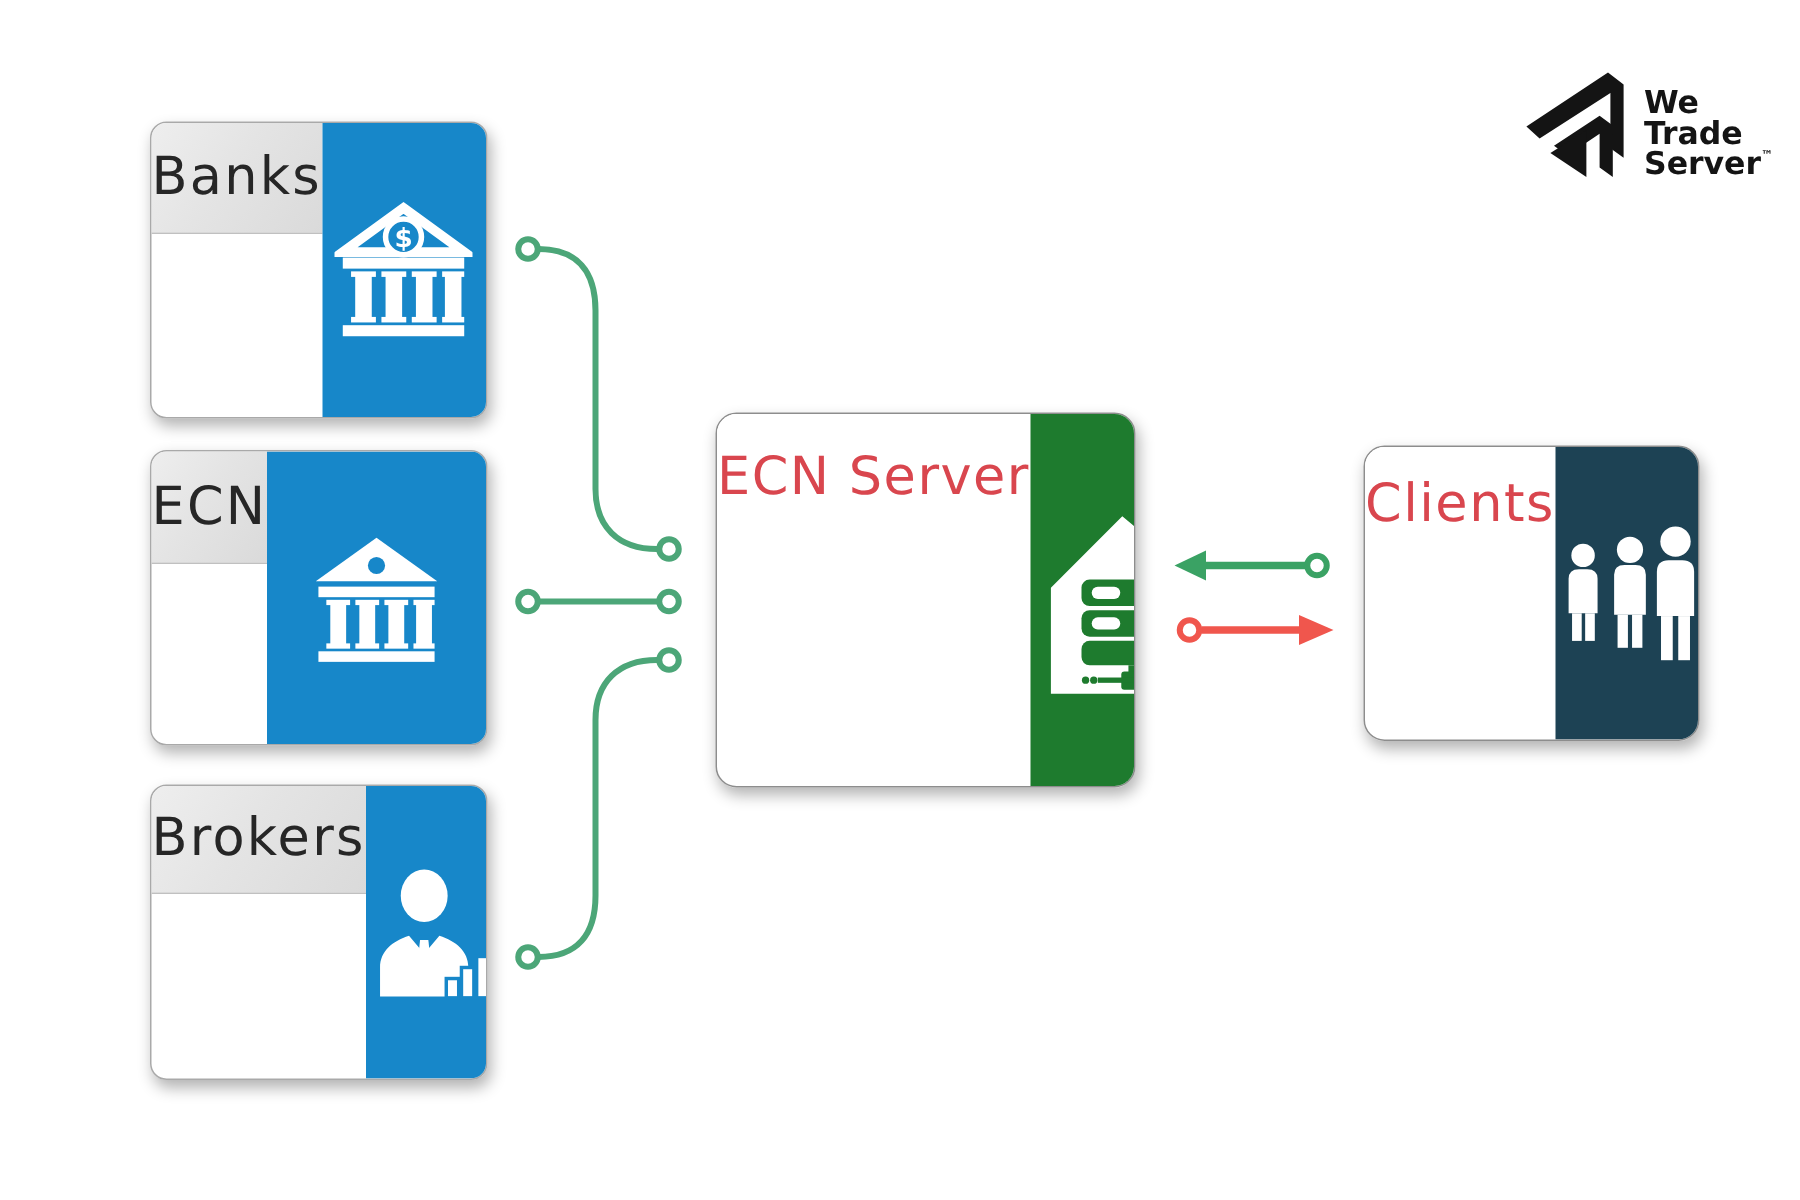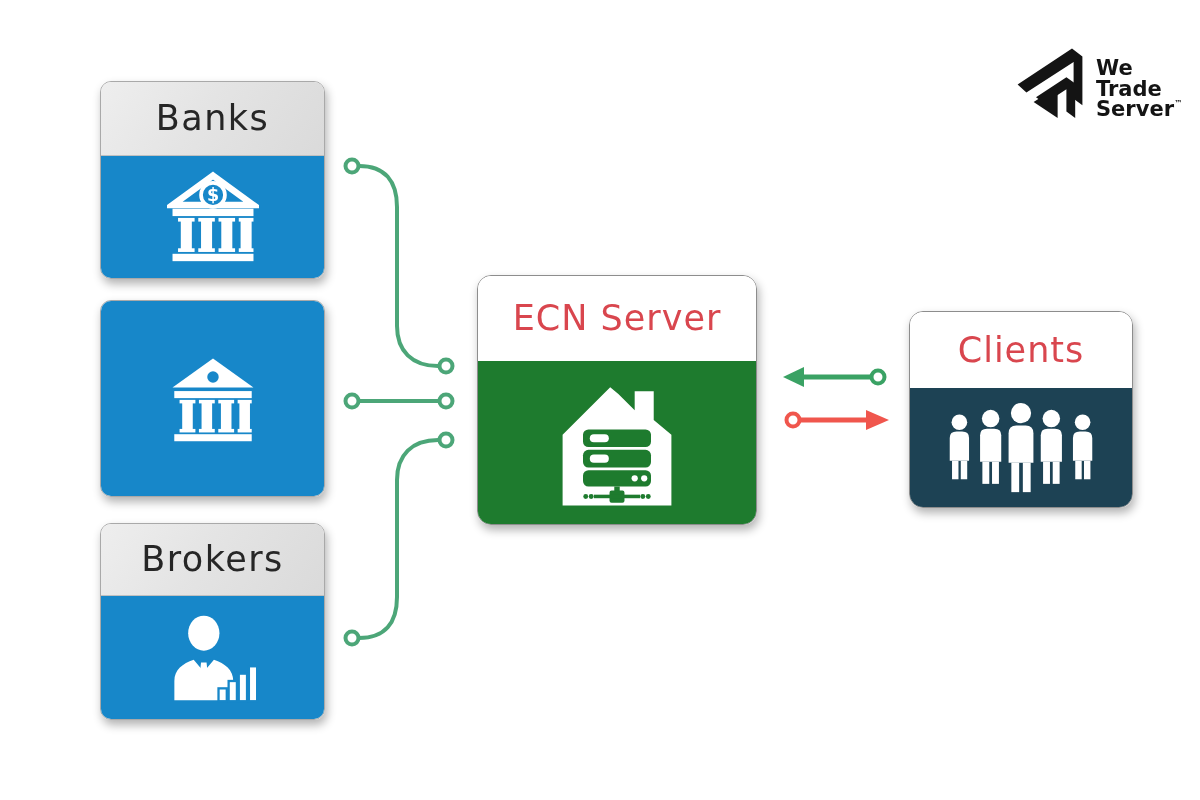--- a/index.html
+++ b/index.html
@@ -14,21 +14,21 @@
   .arrow-green-head{fill:var(--c-arrow-green,#3aa264);}
   .arrow-green-dot{fill:#ffffff;stroke:var(--c-arrow-green,#3aa264);stroke-width:4;}
   .arrow-red-line{stroke:var(--c-arrow-red,#f0564d);stroke-width:5;}
   .arrow-red-head{fill:var(--c-arrow-red,#f0564d);}
   .arrow-red-dot{fill:#ffffff;stroke:var(--c-arrow-red,#f0564d);stroke-width:4;}
 
   .node{
     position:absolute;border-radius:11px;overflow:hidden;
     border:1px solid #a9a9a9;
     box-shadow:2px 5px 10px rgba(0,0,0,.30);
-    display:flex;flex-direction:column;
+    display:flex;flex-direction:row;
   }
   .node-header{
     display:flex;align-items:center;justify-content:center;flex:0 0 auto;
   }
   .node-header.gray{
     background:linear-gradient(125deg,#eeeeee 0%,#e4e4e4 45%,#dadada 100%);
     border-bottom:1px solid #c0c0c0;
   }
   .node-header.white{background:#ffffff;}
   .node-label{
@@ -105,20 +105,23 @@
         <rect x="56" y="84" width="18" height="4" fill="#ffffff"></rect>
         <rect x="78" y="51" width="16" height="4" fill="#ffffff"></rect>
         <rect x="80" y="53" width="12" height="33" fill="#ffffff"></rect>
         <rect x="78" y="84" width="16" height="4" fill="#ffffff"></rect>
         <rect x="6" y="90" width="88" height="8" fill="#ffffff"></rect>
       </svg>
     </div>
   </div>
 
   <div class="node" style="left:100px;top:300px;width:223px;height:195px;">
+    <div class="node-header gray" style="height:74px;">
+      <span class="node-label dark">ECN</span>
+    </div>
     <div class="node-body blue">
       <svg width="88" height="88" viewBox="0 0 100 100">
         <polygon points="50,4 96,37 4,37" fill="#ffffff"></polygon>
         <circle cx="50" cy="25" r="6.5" fill="var(--c-blue,#1787c9)"></circle>
         <rect x="6" y="41" width="88" height="8" fill="#ffffff"></rect>
         <rect x="12" y="51" width="18" height="4" fill="#ffffff"></rect>
         <rect x="15" y="53" width="12" height="33" fill="#ffffff"></rect>
         <rect x="12" y="84" width="18" height="4" fill="#ffffff"></rect>
         <rect x="34" y="51" width="18" height="4" fill="#ffffff"></rect>
         <rect x="37" y="53" width="12" height="33" fill="#ffffff"></rect>
@@ -176,21 +179,21 @@
         <g fill="#ffffff">
           <rect x="30" y="43.5" width="14" height="6" rx="3"></rect>
           <rect x="30" y="58.5" width="14" height="6" rx="3"></rect>
           <circle cx="63" cy="76" r="2.3"></circle>
           <circle cx="70" cy="76" r="2.3"></circle>
         </g>
       </svg>
     </div>
   </div>
 
-  <div class="node" style="left:909px;top:311px;width:222px;height:195px;border-color:#8d8d8d;border-radius:14px;">
+  <div class="node" style="left:909px;top:297px;width:222px;height:195px;border-color:#8d8d8d;border-radius:14px;">
     <div class="node-header white" style="height:76px;">
       <span class="node-label red">Clients</span>
     </div>
     <div class="node-body navy">
       <svg width="160" height="96" viewBox="0 0 174 104">
         <g fill="#ffffff">
 
           <circle cx="20" cy="24" r="8.5"></circle>
           <path d="M9.5,66 V41 Q9.5,34 17,34 H23 Q30.5,34 30.5,41 V66 Z"></path>
           <rect x="12" y="66" width="7" height="20"></rect>

